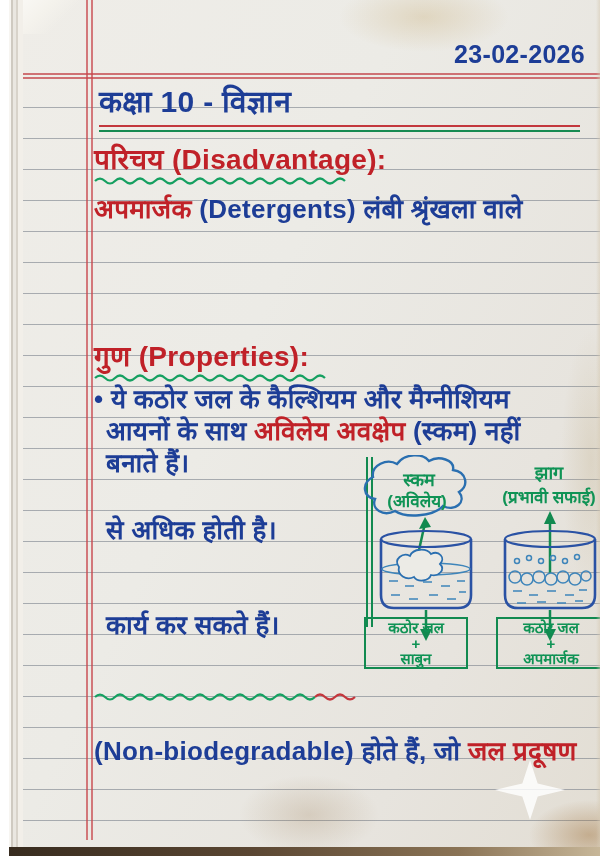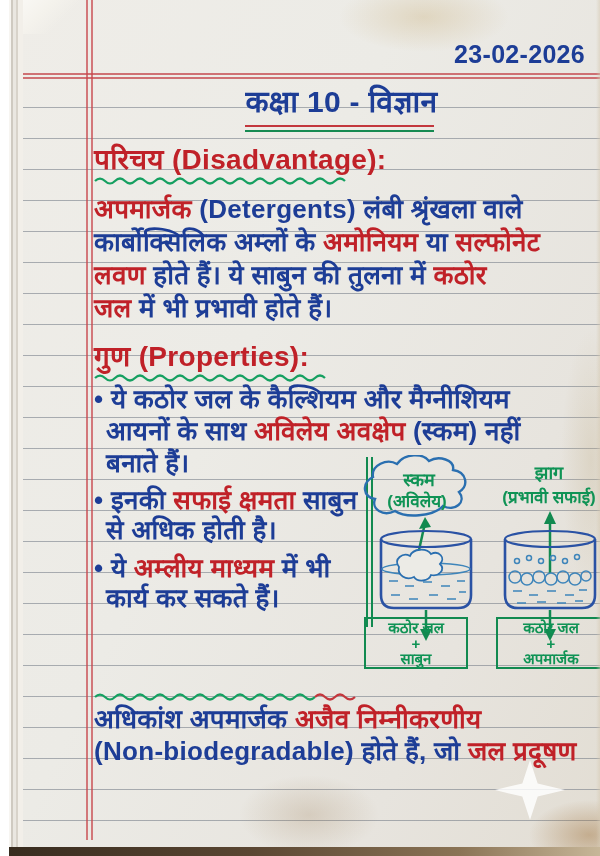--- a/index.html
+++ b/index.html
@@ -34,21 +34,21 @@
     background:radial-gradient(closest-side,rgba(150,100,40,.40),rgba(150,100,40,0));}
   .stain-right{left:552px;top:330px;width:60px;height:260px;
     background:radial-gradient(closest-side,rgba(190,170,130,.25),rgba(190,170,130,0));}
   
   .blue{color:#1d3d96;} .red{color:#c02128;} .green{color:#0f9355;}
   .hand{font-weight:bold;letter-spacing:.3px;white-space:nowrap;}
   .line{position:absolute;font-size:26px;line-height:30px;}
   .abs{position:absolute;}
   #date{position:absolute;top:40px;right:24px;font-size:25px;}
   #title-row{position:absolute;left:90px;top:80px;width:485px;
-    display:flex;justify-content:center;gap:14px;font-size:30px;}
+    display:flex;justify-content:center;gap:14px;font-size:30px;flex-direction:column;}
   .uwrap{position:relative;display:inline-block;padding-bottom:8px;}
   .ul{position:absolute;left:0;right:4px;height:2.5px;display:block;}
   .ul-red{bottom:2px;background:#c3373d;}
   .ul-green{bottom:-3px;background:#168a52;}
   .heading{position:absolute;font-size:28px;}
   .wavy{position:absolute;}
   .sparkle{position:absolute;left:486px;top:760px;width:70px;height:60px;
     background:rgba(255,255,255,.82);
     clip-path:polygon(50% 0%,61% 39%,100% 50%,61% 61%,50% 100%,39% 61%,0% 50%,39% 39%);}
   svg text{font-family:"Liberation Sans",sans-serif;font-weight:bold;}
@@ -79,38 +79,33 @@
         <i class="ul ul-green"></i>
       </span>
     </div>
 
     <div class="heading hand red" style="left:85px;top:139px">परिचय (Disadvantage):</div>
     <svg class="wavy" style="left:85px;top:175px" width="252" height="10" viewBox="0 0 252 10">
       <path d="M1 6 Q6 1 11 6 T21 6 T31 6 T41 6 T51 6 T61 6 T71 6 T81 6 T91 6 T101 6 T111 6 T121 6 T131 6 T141 6 T151 6 T161 6 T171 6 T181 6 T191 6 T201 6 T211 6 T221 6 T231 6 T241 6 T251 6" fill="none" stroke="#16a061" stroke-width="2.2"></path>
     </svg>
 
     <div class="line hand" style="left:85px;top:194px"><span class="red">अपमार्जक</span><span class="blue"> (Detergents) लंबी श्रृंखला वाले</span></div>
-    <div class="line hand" style="left:85px;top:227px"><span class="blue">कार्बोक्सिलिक अम्लों के </span><span class="red">अमोनियम</span><span class="blue"> या </span><span class="red">सल्फोनेट</span></div>
-    <div class="line hand" style="left:85px;top:260px"><span class="red">लवण</span><span class="blue"> होते हैं। ये साबुन की तुलना में </span><span class="red">कठोर</span></div>
-    <div class="line hand" style="left:85px;top:293px"><span class="red">जल</span><span class="blue"> में भी प्रभावी होते हैं।</span></div>
 
     <div class="heading hand red" style="left:85px;top:336px">गुण (Properties):</div>
     <svg class="wavy" style="left:85px;top:372px" width="232" height="10" viewBox="0 0 232 10">
       <path d="M1 6 Q6 1 11 6 T21 6 T31 6 T41 6 T51 6 T61 6 T71 6 T81 6 T91 6 T101 6 T111 6 T121 6 T131 6 T141 6 T151 6 T161 6 T171 6 T181 6 T191 6 T201 6 T211 6 T221 6 T231 6" fill="none" stroke="#16a061" stroke-width="2.2"></path>
     </svg>
 
     <div class="line hand blue" style="left:85px;top:384px">• ये कठोर जल के कैल्शियम और मैग्नीशियम</div>
     <div class="line hand" style="left:97px;top:416px"><span class="blue">आयनों के साथ </span><span class="red">अविलेय अवक्षेप</span><span class="blue"> (स्कम) नहीं</span></div>
     <div class="line hand blue" style="left:97px;top:448px">बनाते हैं।</div>
 
-    <div class="line hand" style="left:85px;top:485px"><span class="blue">• इनकी </span><span class="red">सफाई क्षमता</span><span class="blue"> साबुन</span></div>
     <div class="line hand blue" style="left:97px;top:515px">से अधिक होती है।</div>
 
-    <div class="line hand" style="left:85px;top:553px"><span class="blue">• ये </span><span class="red">अम्लीय माध्यम</span><span class="blue"> में भी</span></div>
-    <div class="line hand blue" style="left:97px;top:583px">कार्य कर सकते हैं।</div>
+    <div class="line hand blue" style="left:97px;top:610px">कार्य कर सकते हैं।</div>
 
     <svg class="abs" style="left:300px;top:455px" width="300" height="240" viewBox="0 0 300 240">
 
       <line x1="58" y1="2" x2="58" y2="172" stroke="#128a50" stroke-width="2"></line>
       <line x1="63" y1="2" x2="63" y2="172" stroke="#128a50" stroke-width="2"></line>
 
       <path d="M86 56 C74 62 62 54 66 44 C54 42 52 28 64 22 C62 10 78 3 88 9 C96 -2 114 -2 120 6 C130 0 146 5 144 15 C158 17 160 31 150 37 C158 47 146 57 134 51 C124 62 96 63 86 56 Z" fill="none" stroke="#2a6fb0" stroke-width="2.4"></path>
       <text x="110" y="31" text-anchor="middle" font-size="18" fill="#0f9355">स्कम</text>
       <text x="108" y="52" text-anchor="middle" font-size="17" fill="#0f9355">(अविलेय)</text>
 
@@ -164,21 +159,20 @@
       <text x="242" y="178" text-anchor="middle" font-size="15" fill="#0f9355">कठोर जल</text>
       <text x="242" y="194" text-anchor="middle" font-size="15" fill="#0f9355">+</text>
       <text x="242" y="209" text-anchor="middle" font-size="15" fill="#0f9355">अपमार्जक</text>
     </svg>
 
     <svg class="wavy" style="left:85px;top:691px" width="262" height="10" viewBox="0 0 262 10">
       <path d="M1 6 Q6 1 11 6 T21 6 T31 6 T41 6 T51 6 T61 6 T71 6 T81 6 T91 6 T101 6 T111 6 T121 6 T131 6 T141 6 T151 6 T161 6 T171 6 T181 6 T191 6 T201 6 T211 6 T221 6" fill="none" stroke="#16a061" stroke-width="2.2"></path>
       <path d="M221 6 Q226 1 231 6 T241 6 T251 6 T261 6" fill="none" stroke="#c3373d" stroke-width="2.2"></path>
     </svg>
 
-    <div class="line hand" style="left:85px;top:704px"><span class="blue">अधिकांश अपमार्जक </span><span class="red">अजैव निम्नीकरणीय</span></div>
     <div class="line hand" style="left:85px;top:736px"><span class="blue">(Non-biodegradable) होते हैं, जो </span><span class="red">जल प्रदूषण</span></div>
 
     <div class="sparkle"></div>
 
     <div class="left-edge"></div>
     <div class="right-edge"></div>
   </div>
   <div class="bottom-edge"></div>
 </div>
 

